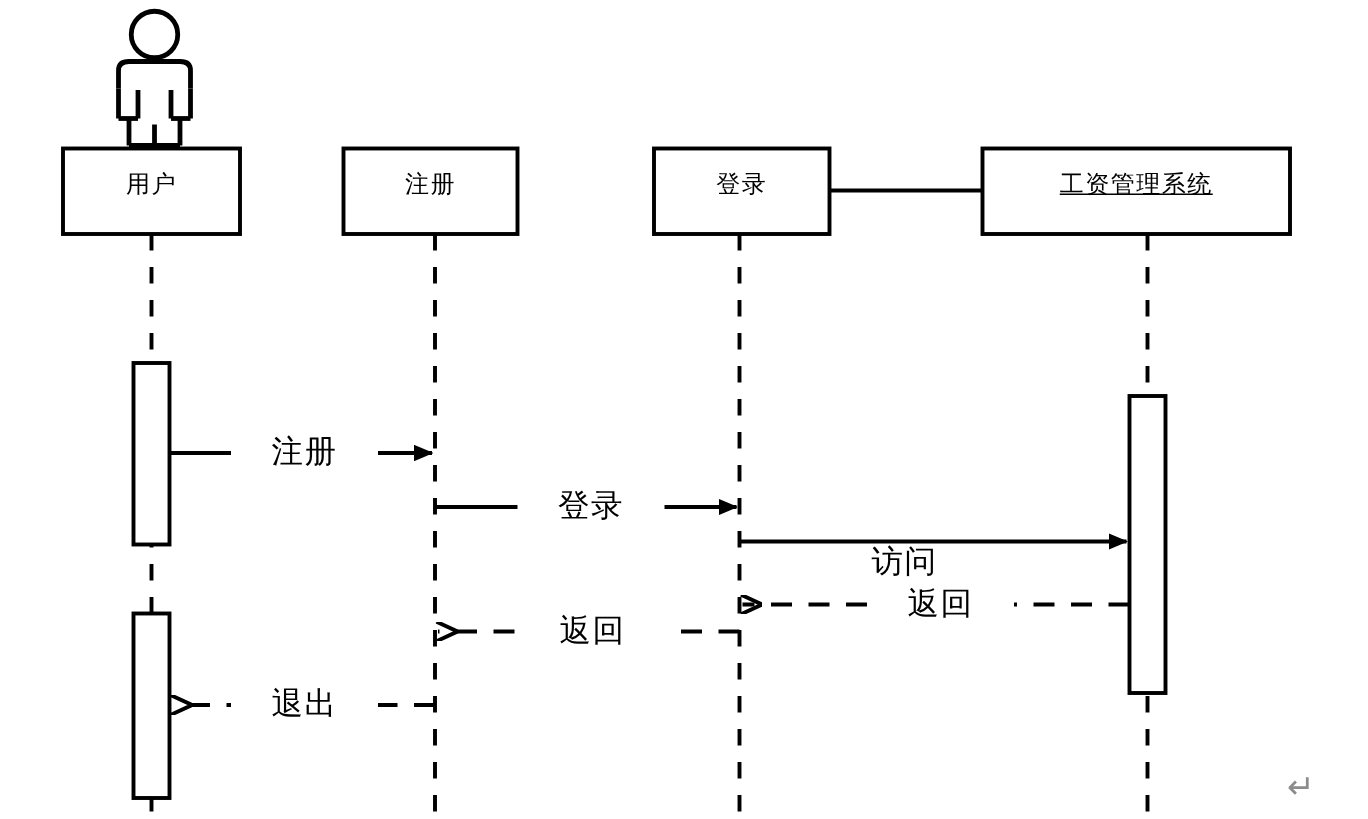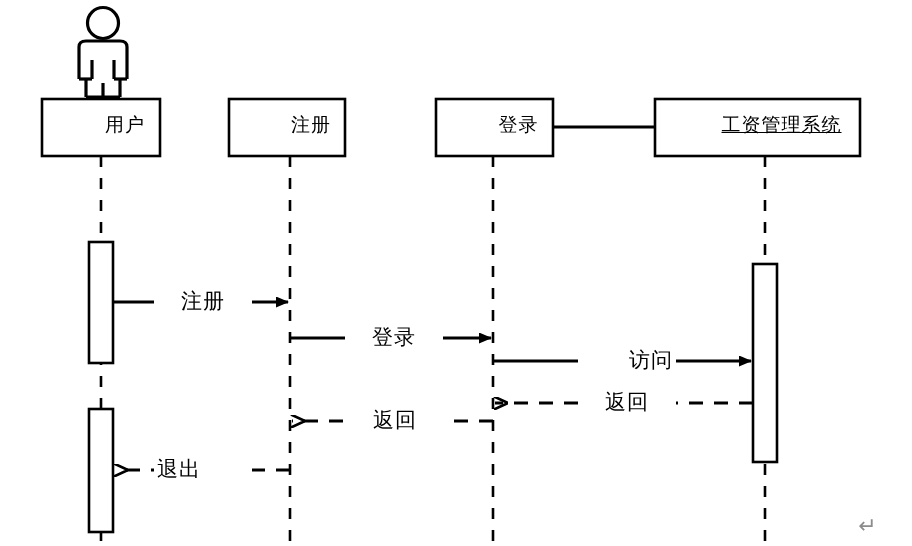--- a/index.html
+++ b/index.html
@@ -12,21 +12,21 @@
   }
   #stage{position:absolute;inset:0;width:912px;height:546px;}
   .lbl{
     position:absolute;
     font-size:21px;
     color:#000;
     white-space:nowrap;
     letter-spacing:1px;
     line-height:1;
   }
-  .boxlbl{font-size:19px;padding-left:24px;}
+  .boxlbl{font-size:16px;}
   .msglbl{
     font-size:21px;
     background:#ffffff;
     padding:0 3px;
   }
   .pilcrow{
     position:absolute;
     color:#8c8c8c;
     font-size:22px;
     line-height:1;
@@ -98,20 +98,20 @@
     <line x1="290" y1="470" x2="115" y2="470" stroke="#000" stroke-width="2.8" stroke-dasharray="14 11" marker-end="url(#arrowOpenL)"></line>
   </svg>
 
   <div class="lbl boxlbl" style="left:42px;top:115px;width:118px;text-align:center;">用户</div>
   <div class="lbl boxlbl" style="left:229px;top:115px;width:116px;text-align:center;">注册</div>
   <div class="lbl boxlbl" style="left:436px;top:115px;width:117px;text-align:center;">登录</div>
   <div class="lbl boxlbl" style="left:655px;top:115px;width:205px;text-align:center;text-decoration:underline;">工资管理系统</div>
 
   <div class="lbl msglbl" style="left:154px;top:291px;width:92px;text-align:center;">注册</div>
   <div class="lbl msglbl" style="left:345px;top:327px;width:92px;text-align:center;">登录</div>
-  <div class="lbl msglbl" style="left:578px;top:350px;width:92px;text-align:right;">访问</div>
+  <div class="lbl msglbl" style="left:578px;top:364px;width:92px;text-align:left;">访问</div>
   <div class="lbl msglbl" style="left:578px;top:392px;width:92px;text-align:center;">返回</div>
   <div class="lbl msglbl" style="left:346px;top:410px;width:92px;text-align:center;">返回</div>
-  <div class="lbl msglbl" style="left:154px;top:459px;width:92px;">退出</div>
+  <div class="lbl msglbl" style="left:154px;top:459px;width:92px;text-align:center;">退出</div>
 
   <div class="pilcrow" style="left:858px;top:515px;">↵</div>
 
 </div>
 
 </body></html>

